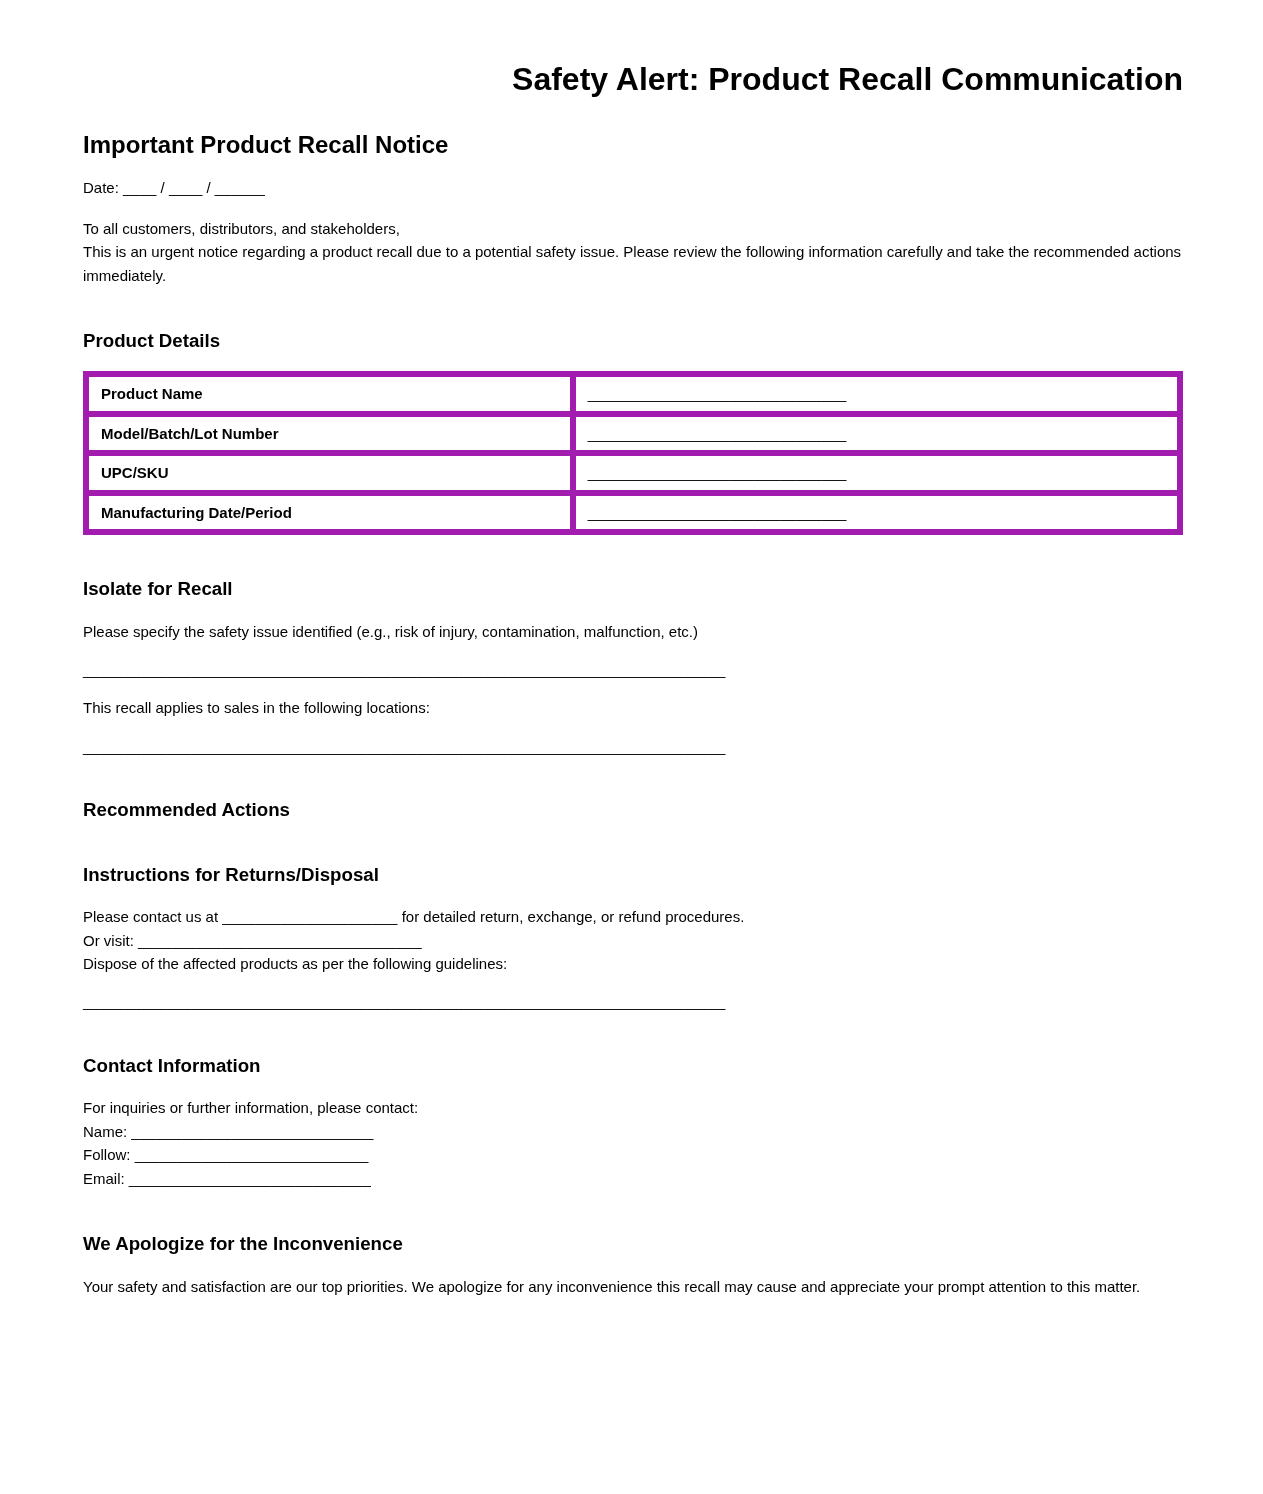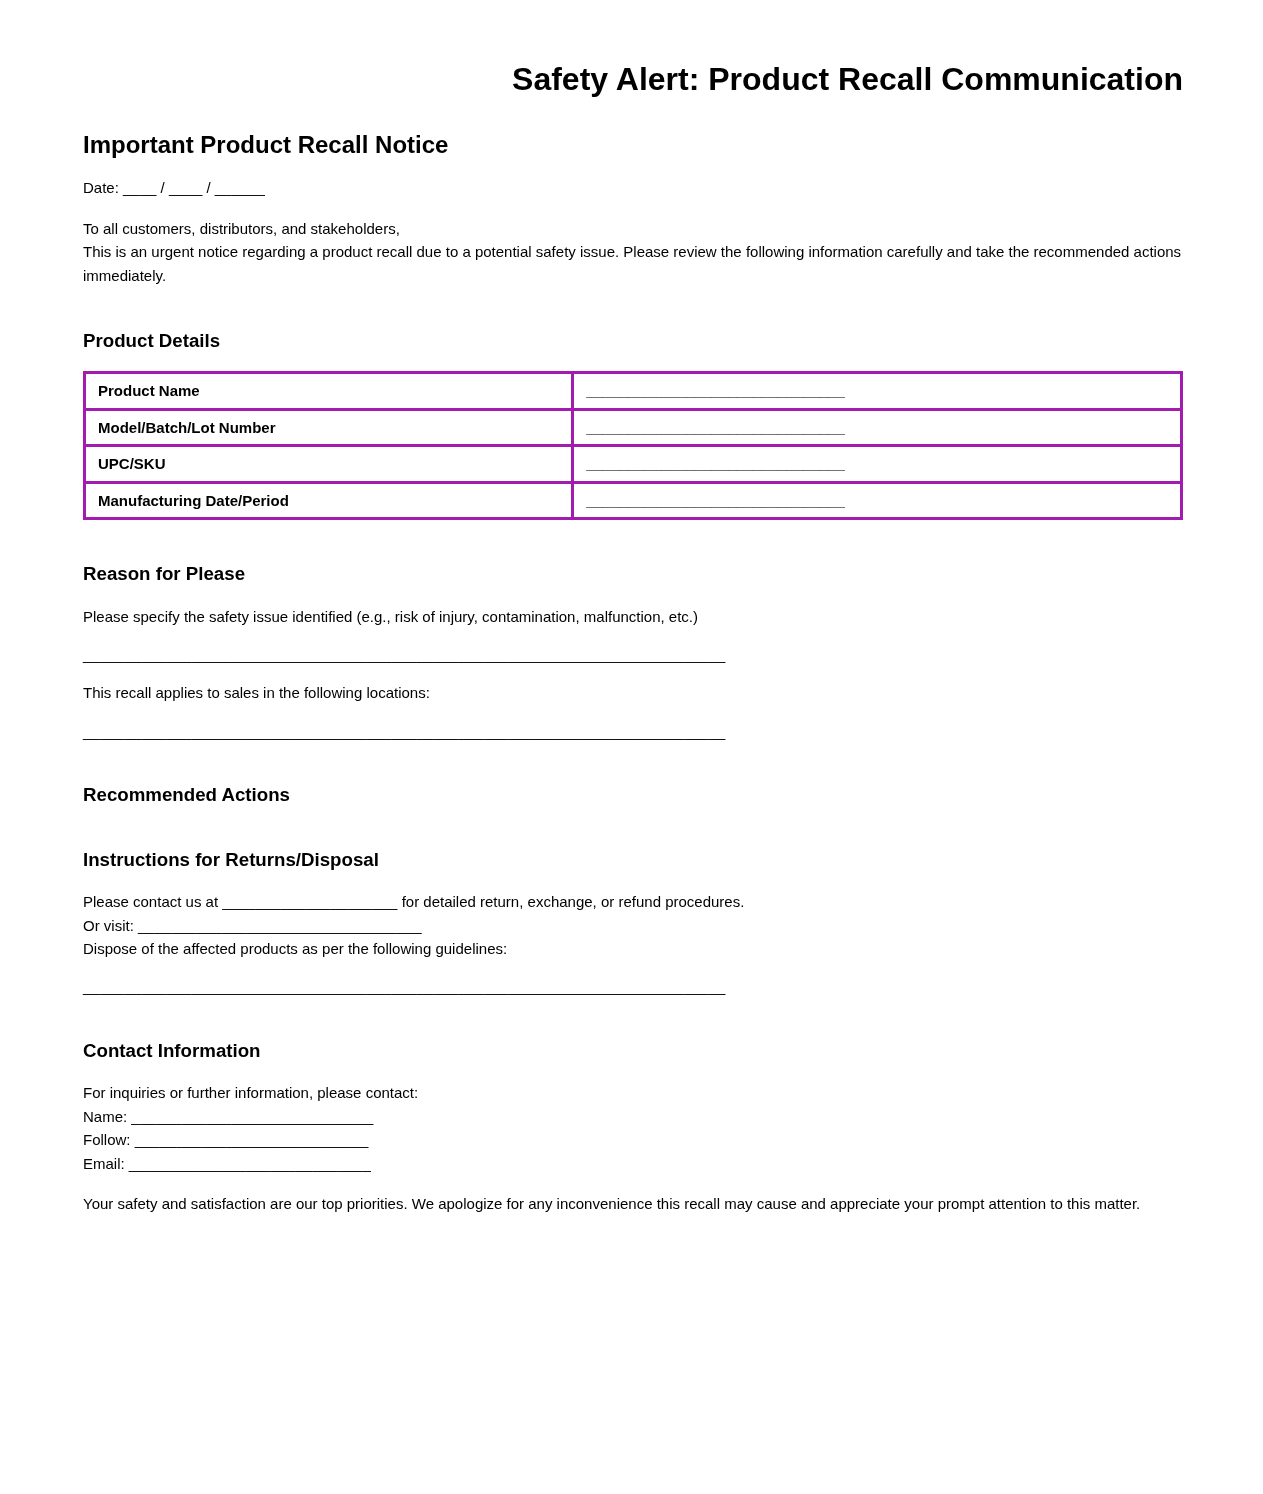--- a/index.html
+++ b/index.html
@@ -39,30 +39,30 @@
     margin: 2px 0 17px 0;
     line-height: 1.3;
     white-space: nowrap;
   }
   table.details {
     border-collapse: collapse;
     width: 100%;
     margin: 16px 0 0 0;
   }
   table.details td {
-    border: 3px solid #a21caf;
+    border: 6px solid #a21caf;
     padding: 5px 12px;
     line-height: 1.56;
     vertical-align: middle;
   }
   table.details td.lbl {
     width: 44.5%;
     font-weight: 700;
   }
-  table.details td.val .blank { white-space: nowrap; font-weight: bold; }
+  table.details td.val .blank { white-space: nowrap; }
   ul.actions {
     margin: 17px 0;
     padding-left: 27px;
     line-height: 1.22;
   }
   ul.actions li { margin: 0; }
   .multiline { margin: 17px 0; }
 </style>
 </head>
 <body>
@@ -96,21 +96,21 @@
         </tr>
         <tr>
           <td class="lbl">Manufacturing Date/Period</td>
           <td class="val"><span class="blank">_______________________________</span></td>
         </tr>
       </tbody>
     </table>
   </section>
 
   <section>
-    <h3>Reason for Please</h3>
+    <h3>Isolate for Recall</h3>
     <p>Please specify the safety issue identified (e.g., risk of injury, contamination, malfunction, etc.)</p>
     <p class="blank-line">_____________________________________________________________________________</p>
   </section>
 
   <section>
     <p>This recall applies to sales in the following locations:</p>
     <p class="blank-line">_____________________________________________________________________________</p>
   </section>
 
   <section>
@@ -127,16 +127,17 @@
 
   <section>
     <h3>Contact Information</h3>
     <p class="multiline"><span>For inquiries or further information, please contact:</span><br>
     <span>Name:</span> <span>_____________________________</span><br>
     <span>Follow:</span> <span>____________________________</span><br>
     <span>Email:</span> <span>_____________________________</span></p>
   </section>
 
   <section>
+    <h3>We Apologize for the Inconvenience</h3>
     <p>Your safety and satisfaction are our top priorities. We apologize for any inconvenience this recall may cause and appreciate your prompt attention to this matter.</p>
   </section>
 
 </div>
 
 </body></html>

